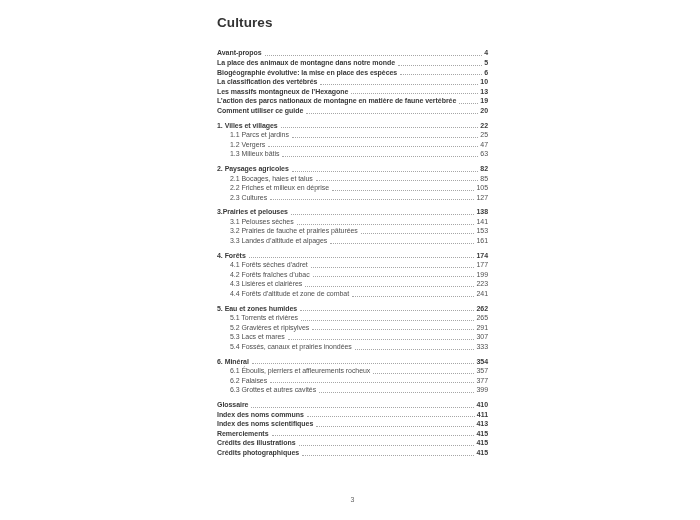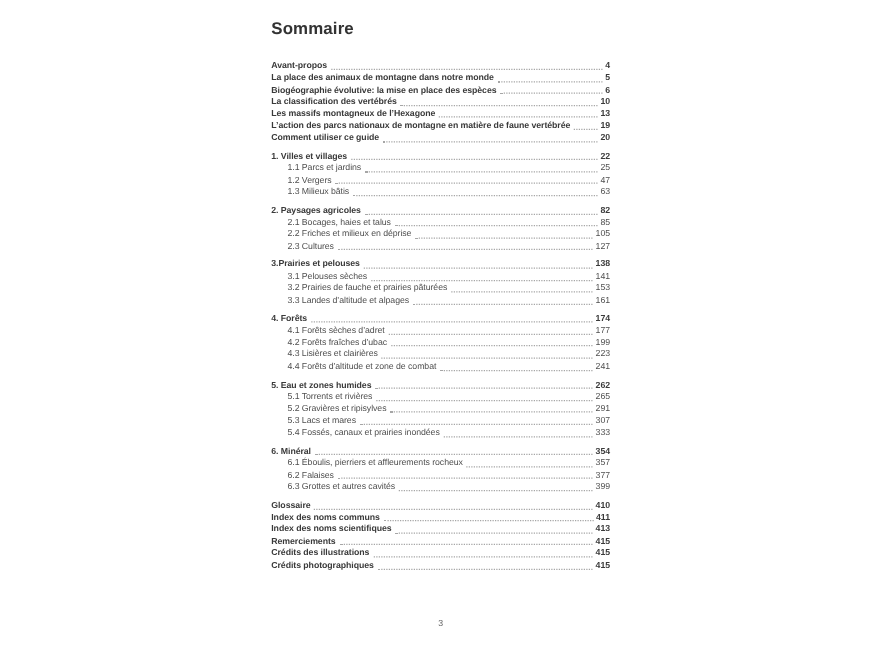--- a/index.html
+++ b/index.html
@@ -67,21 +67,21 @@
     width: 271px;
     text-align: center;
     font-size: 7px;
     color: #5f5f5f;
   }
 </style>
 </head>
 <body>
 
 <div class="sheet">
-  <h1 class="page-title">Sommaire</h1>
+  <h1 class="page-title">Cultures</h1>
   <div class="toc" id="toc">
       <div class="toc-group">
         <div class="toc-row bold">
           <span class="lab">Avant-propos</span>
           <span class="lead"></span>
           <span class="num">4</span>
         </div>
         <div class="toc-row bold">
           <span class="lab">La place des animaux de montagne dans notre monde</span>
           <span class="lead"></span>

